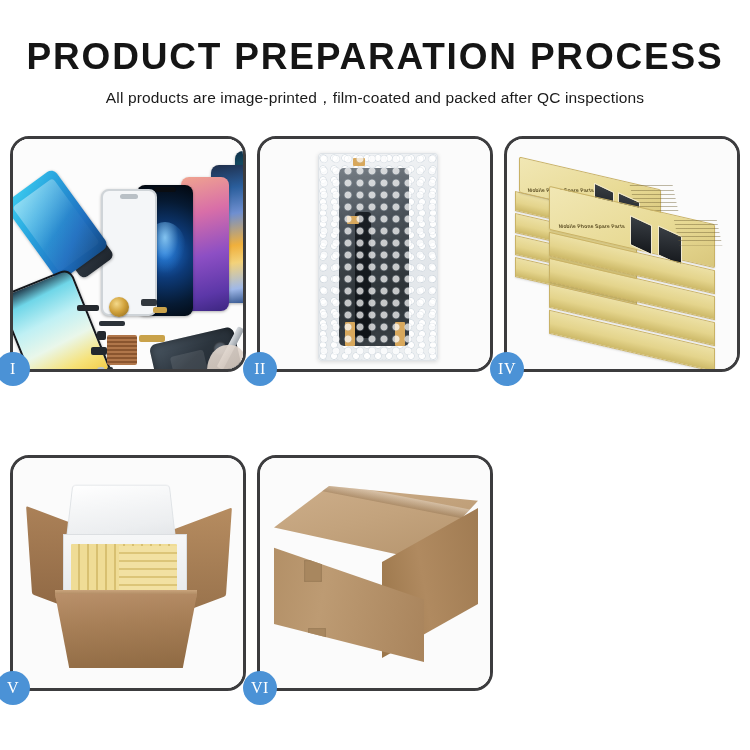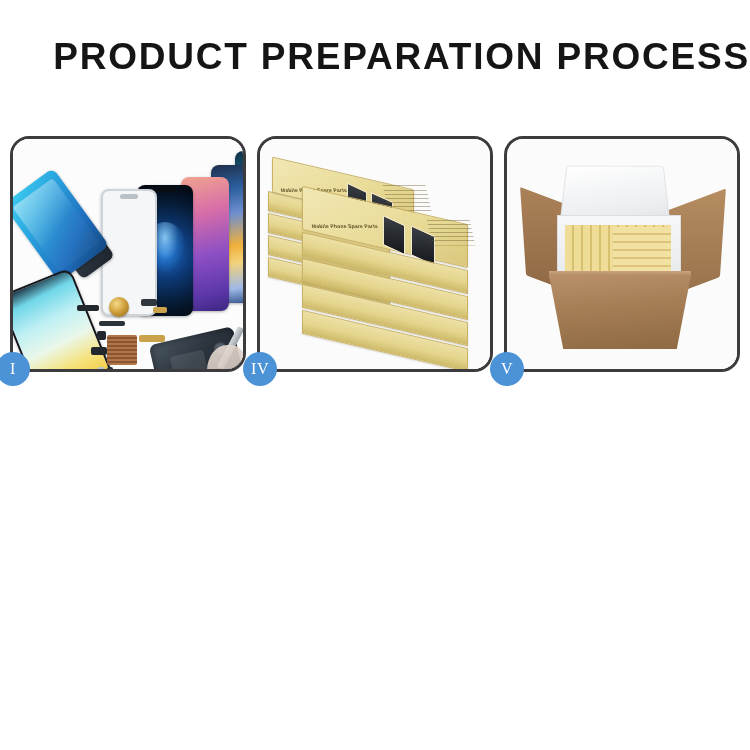--- a/index.html
+++ b/index.html
@@ -20,21 +20,20 @@
     padding-top: 38px;
     text-align: center;
   }
   .title {
     font-size: 37px;
     font-weight: 700;
     letter-spacing: 1.8px;
     color: #151515;
     line-height: 1.05;
     white-space: nowrap;
-    text-align: right;
   }
   .subtitle {
     margin-top: 11px;
     font-size: 15.5px;
     font-weight: 400;
     letter-spacing: 0.15px;
     color: #1a1a1a;
     white-space: nowrap;
   }
 
@@ -388,20 +387,21 @@
   .c6-tape {
     position:absolute; background: #a8875f; border-radius:1px;
     box-shadow: inset 0 0 2px rgba(0,0,0,.2);
   }
 </style>
 </head>
 <body>
 
 <div class="header">
   <div class="title">PRODUCT PREPARATION PROCESS</div>
+  <div class="subtitle">All products are image-printed，film-coated and packed after QC inspections</div>
 </div>
 
 <div class="grid">
 
   <div class="cell">
     <div class="cell-clip">
       <div class="photo">
         <div class="p1-bg"></div>
         <div class="ph ph-teal"></div>
         <div class="ph ph-orange"></div>
@@ -427,20 +427,34 @@
 
         <div class="chip g" style="left:126px;top:196px;width:26px;height:7px;"></div>
         <div class="flex-cbl" style="left:94px;top:228px;width:6px;height:16px;"></div>
         <div class="flex-cbl" style="left:86px;top:182px;width:26px;height:5px;"></div>
 
       </div>
     </div>
     <div class="badge">I</div>
   </div>
 
+  <div class="cell">
+    <div class="cell-clip">
+      <div class="bubble-wrap">
+        <div class="bw-item"></div>
+        <div class="bw-strip"></div>
+        <div class="bw-tape" style="left:34px;top:4px;width:12px;height:8px;"></div>
+        <div class="bw-tape" style="left:28px;top:62px;width:12px;height:8px;"></div>
+        <div class="bw-tape" style="left:26px;top:168px;width:10px;height:24px;"></div>
+        <div class="bw-tape" style="left:76px;top:168px;width:10px;height:24px;"></div>
+        <div class="bw-bubbles"></div>
+      </div>
+    </div>
+    <div class="badge">II</div>
+  </div>
 
 
   <div class="cell">
     <div class="cell-clip">
       <div class="stack">
 
         <div class="sb" style="left:2px;top:44px;width:120px;height:18px;transform:skewY(13deg);"></div>
         <div class="sb" style="left:2px;top:66px;width:120px;height:18px;transform:skewY(13deg);"></div>
         <div class="sb" style="left:2px;top:88px;width:120px;height:18px;transform:skewY(13deg);"></div>
         <div class="sb" style="left:2px;top:110px;width:120px;height:18px;transform:skewY(13deg);"></div>
@@ -475,14 +489,29 @@
       <div class="c5-foamlid"></div>
       <div class="c5-foambox"></div>
       <div class="c5-packs"></div>
       <div class="c5-packs2"></div>
       <div class="c5-rim"></div>
       <div class="c5-body"></div>
     </div>
     <div class="badge">V</div>
   </div>
 
+  <div class="cell">
+    <div class="cell-clip">
+      <div class="c6">
+        <div class="c6-top">
+          <div class="c6-seam"></div>
+        </div>
+        <div class="c6-side"></div>
+        <div class="c6-front">
+          <div class="c6-tape" style="left:30px;top:34px;width:18px;height:22px;"></div>
+          <div class="c6-tape" style="left:34px;top:102px;width:18px;height:20px;"></div>
+        </div>
+      </div>
+    </div>
+    <div class="badge">VI</div>
+  </div>
 
 </div>
 
 </body></html>

